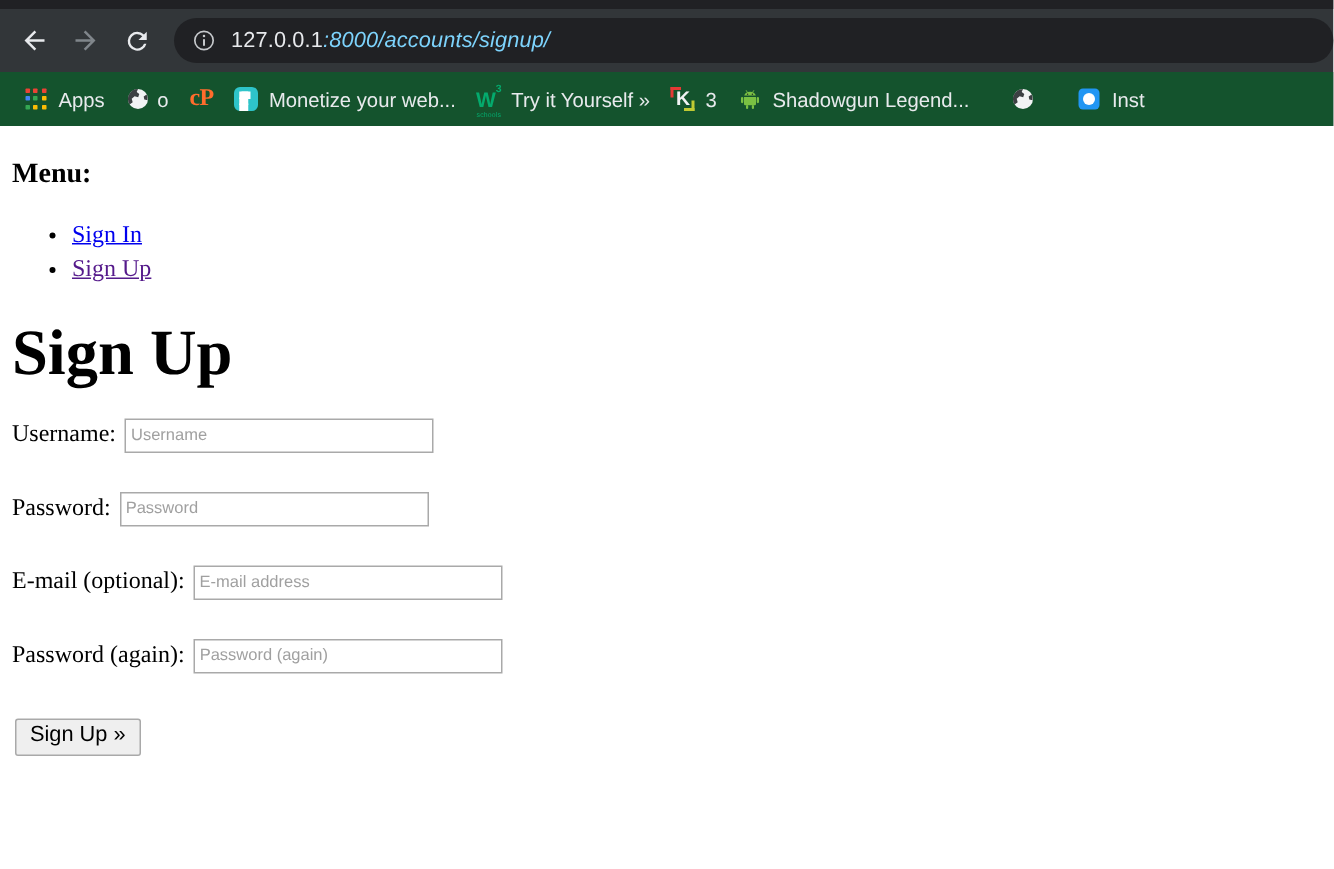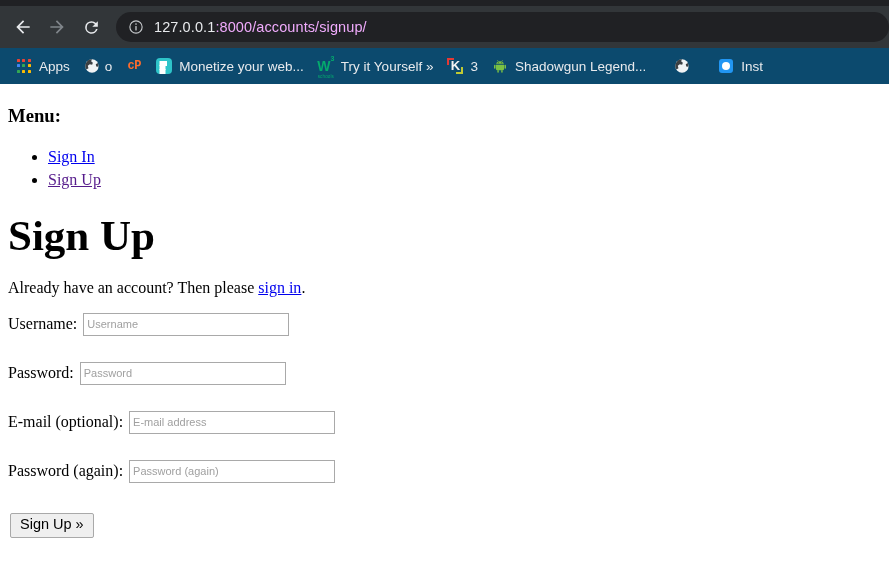--- a/index.html
+++ b/index.html
@@ -51,29 +51,29 @@
     overflow: hidden;
   }
   .info-icon { flex: 0 0 auto; margin-right: 10px; display:flex; align-items:center;}
   .url-text {
     font-family: "Liberation Sans", sans-serif;
     font-size: 14.5px;
     white-space: nowrap;
     letter-spacing: 0.1px;
   }
   .url-host { color: #e8eaed; }
-  .url-rest { color: #f0abfc; }
+  .url-rest { color: #7dd3fc; font-style: italic; }
 
   
   .bookmarks-bar {
     height: 36px;
     display: flex;
     align-items: center;
     padding-left: 10px;
-    background: #0c4a6e;
+    background: #14532d;
     box-sizing: border-box;
     overflow: hidden;
     white-space: nowrap;
   }
   .bm {
     display: flex;
     align-items: center;
     height: 26px;
     padding: 0 6px;
     margin-right: 2px;
@@ -95,23 +95,23 @@
     width: 15px; height: 15px;
     display: grid;
     grid-template-columns: repeat(3, 3px);
     grid-template-rows: repeat(3, 3px);
     gap: 2.5px;
   }
   .apps-grid i { display:block; width:3px; height:3px; border-radius:0.5px;}
 
   
   .cp-icon {
-    font-family: Liberation Mono, monospace;
+    font-family: Liberation Serif, serif;
     font-weight: bold;
-    font-size: 12px;
+    font-size: 16px;
     color: #ff6c2c;
     letter-spacing: -0.5px;
     line-height: 1;
   }
   
   .flag-sq {
     width: 16px; height: 16px; border-radius: 4px;
     background: #2ec4c9;
     position: relative;
   }
@@ -409,21 +409,20 @@
     <li>
       <a class="link-unvisited" href="#">Sign In</a>
     </li>
     <li>
       <a class="link-visited" href="#">Sign Up</a>
     </li>
   </ul>
 
   <h1 class="page-title">Sign Up</h1>
 
-  <p class="intro"><span>Already have an account? Then please </span><a href="#">sign in</a><span>.</span></p>
 
   <form>
 
     <div class="field-row">
       <span class="field-label">Username:</span>
       <input class="w-username" type="text" placeholder="Username" style="">
     </div>
 
     <div class="field-row">
       <span class="field-label">Password:</span>

